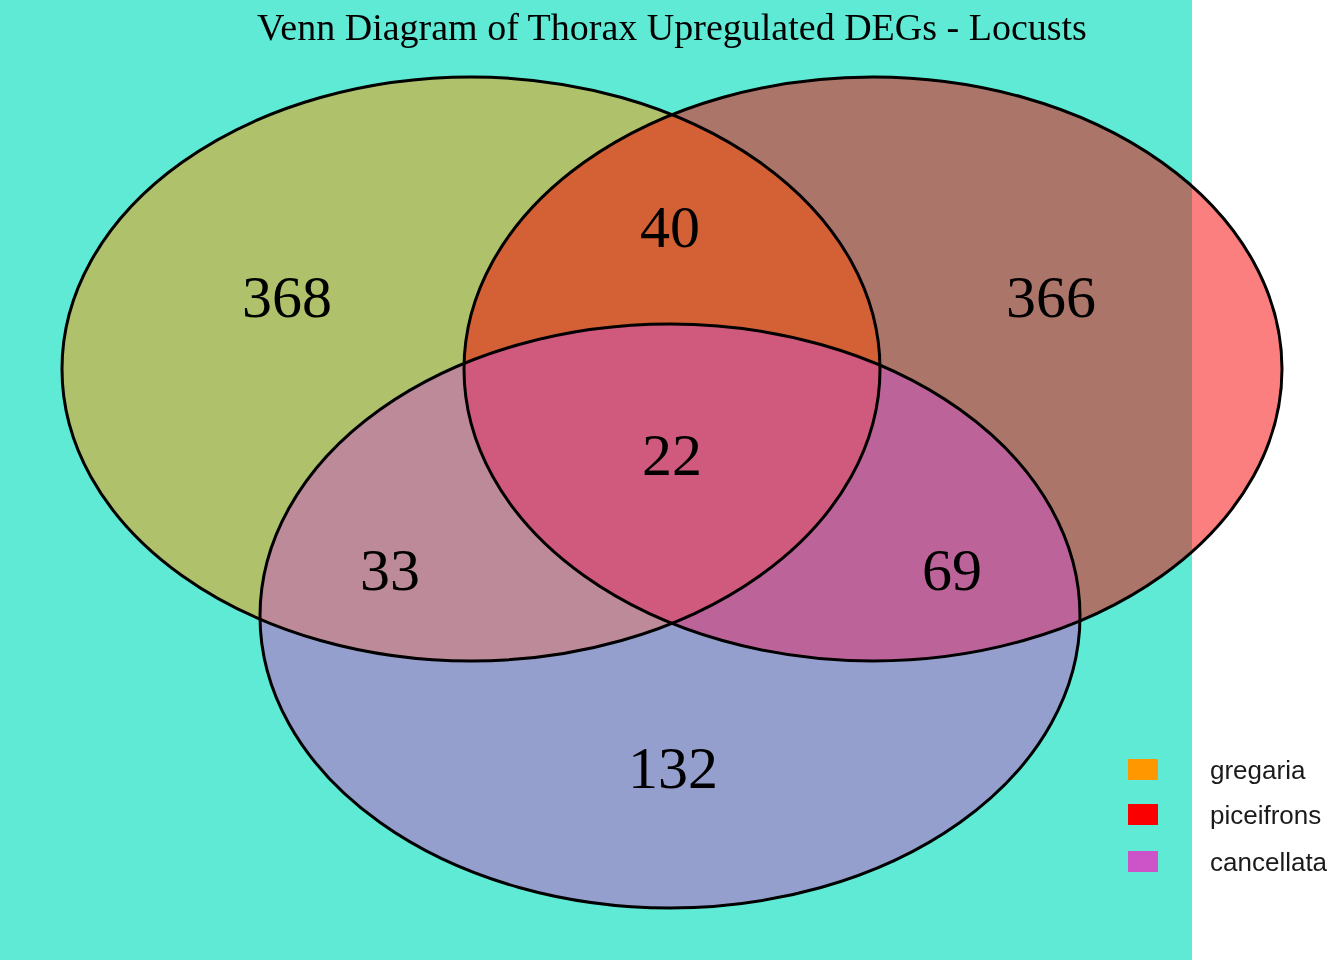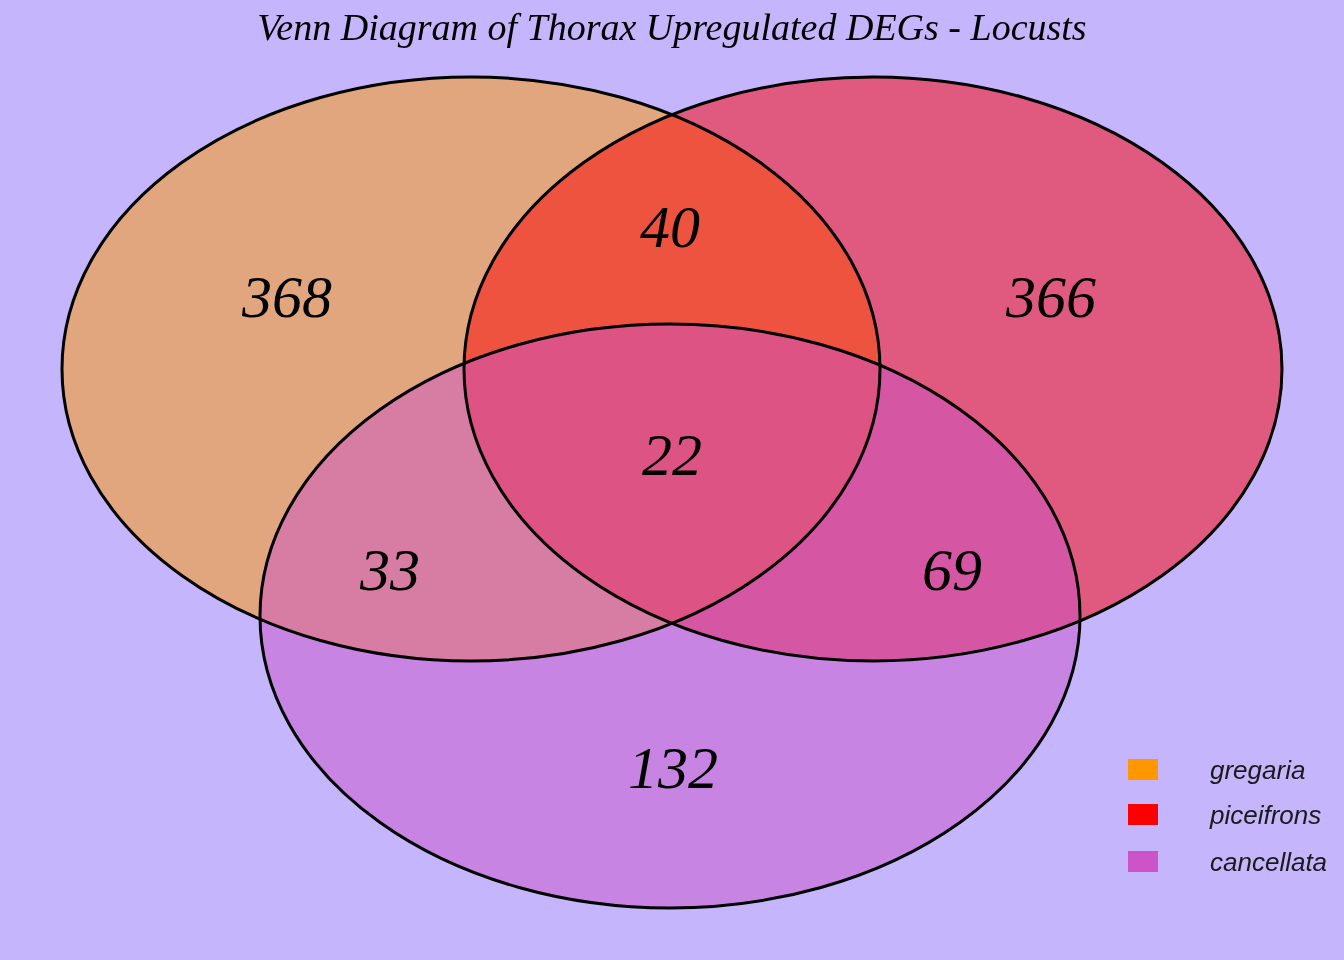--- a/index.html
+++ b/index.html
@@ -5,24 +5,23 @@
   html, body {
     margin: 0;
     padding: 0;
     background: #ffffff;
     width: 1344px;
     height: 960px;
     overflow: hidden;
   }
   .stage {
     position: relative;
-    width: 1344px;
+    width: 1192px;
     height: 960px;
-    background: #c4b5fd;
-    font-style: italic;
+    background: #5eead4;
   }
   svg { display: block; }
   .title-text {
     font-family: "Liberation Serif", "DejaVu Serif", serif;
     font-size: 38px;
     fill: #000000;
   }
   .region-count {
     font-family: "Liberation Serif", "DejaVu Serif", serif;
     font-size: 60px;

